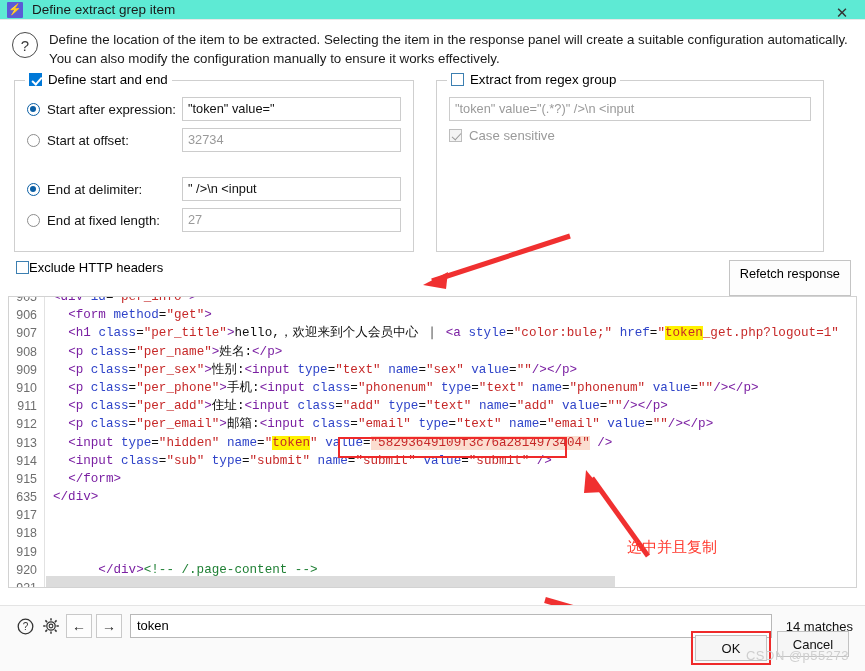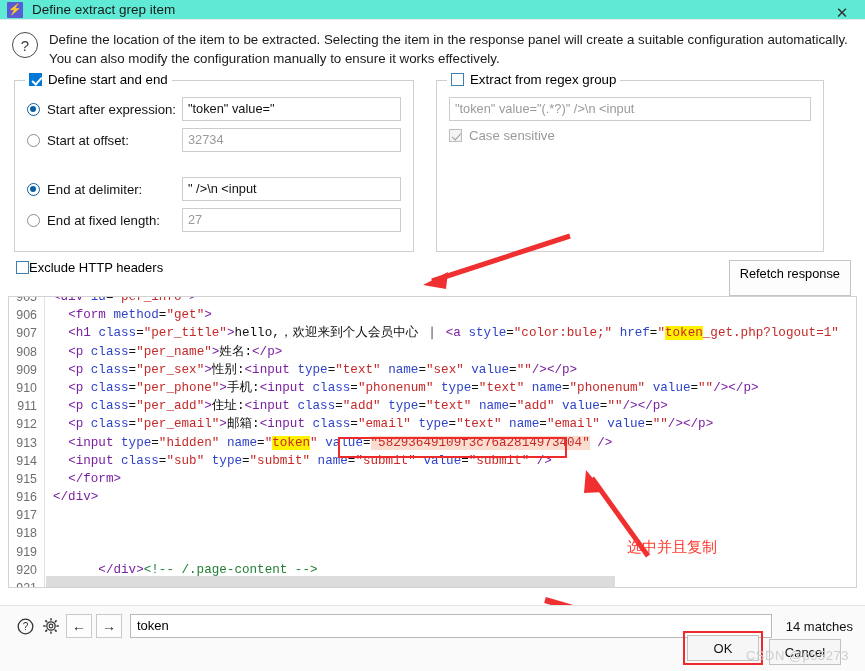--- a/index.html
+++ b/index.html
@@ -213,22 +213,22 @@
     justify-content:center; font-size: 14px; color:#222;
   }
   #find-input {
     flex: 1 1 auto; height: 24px; border:1px solid #b8b8b8;
     background:#fff; padding: 0 6px; line-height:22px;
     font-size: 13px; margin-left: 4px;
   }
   #match-count { font-size: 13px; color:#111; margin-left: 10px; white-space:nowrap; }
 
   #btn-row {
-    position:absolute; right: 24px; bottom: 6px;
-    display:flex; align-items:flex-end; gap: 6px;
+    position:absolute; right: 16px; bottom: 6px;
+    display:flex; align-items:flex-start; gap: 6px;
   }
   .dlg-btn {
     min-width: 72px; height: 26px; border:1px solid #c2c2c2;
     background:#f6f6f6; font-size: 13px; color:#111;
     display:flex; align-items:center; justify-content:center;
   }
   #ok-wrap { border: 2.5px solid #ef2a2a; padding: 2px; }
   #watermark {
     position:absolute; right: 16px; bottom: 8px;
     font-size: 13px; color: #cfcfcf; letter-spacing: .5px;
@@ -323,21 +323,21 @@
       <div class="cline"><span class="lnum">906</span><span class="ctext">  <span class="tg">&lt;form</span> <span class="at">method</span>=<span class="vl">"get"</span><span class="tg">&gt;</span></span></div>
       <div class="cline"><span class="lnum">907</span><span class="ctext">  <span class="tg">&lt;h1</span> <span class="at">class</span>=<span class="vl">"per_title"</span><span class="tg">&gt;</span>hello,，欢迎来到个人会员中心 ｜ <span class="tg">&lt;a</span> <span class="at">style</span>=<span class="vl">"color:bule;"</span> <span class="at">href</span>=<span class="vl">"<span class="hl">token</span>_get.php?logout=1"</span></span></div>
       <div class="cline"><span class="lnum">908</span><span class="ctext">  <span class="tg">&lt;p</span> <span class="at">class</span>=<span class="vl">"per_name"</span><span class="tg">&gt;</span>姓名:<span class="tg">&lt;/p&gt;</span></span></div>
       <div class="cline"><span class="lnum">909</span><span class="ctext">  <span class="tg">&lt;p</span> <span class="at">class</span>=<span class="vl">"per_sex"</span><span class="tg">&gt;</span>性别:<span class="tg">&lt;input</span> <span class="at">type</span>=<span class="vl">"text"</span> <span class="at">name</span>=<span class="vl">"sex"</span> <span class="at">value</span>=<span class="vl">""</span><span class="tg">/&gt;&lt;/p&gt;</span></span></div>
       <div class="cline"><span class="lnum">910</span><span class="ctext">  <span class="tg">&lt;p</span> <span class="at">class</span>=<span class="vl">"per_phone"</span><span class="tg">&gt;</span>手机:<span class="tg">&lt;input</span> <span class="at">class</span>=<span class="vl">"phonenum"</span> <span class="at">type</span>=<span class="vl">"text"</span> <span class="at">name</span>=<span class="vl">"phonenum"</span> <span class="at">value</span>=<span class="vl">""</span><span class="tg">/&gt;&lt;/p&gt;</span></span></div>
       <div class="cline"><span class="lnum">911</span><span class="ctext">  <span class="tg">&lt;p</span> <span class="at">class</span>=<span class="vl">"per_add"</span><span class="tg">&gt;</span>住址:<span class="tg">&lt;input</span> <span class="at">class</span>=<span class="vl">"add"</span> <span class="at">type</span>=<span class="vl">"text"</span> <span class="at">name</span>=<span class="vl">"add"</span> <span class="at">value</span>=<span class="vl">""</span><span class="tg">/&gt;&lt;/p&gt;</span></span></div>
       <div class="cline"><span class="lnum">912</span><span class="ctext">  <span class="tg">&lt;p</span> <span class="at">class</span>=<span class="vl">"per_email"</span><span class="tg">&gt;</span>邮箱:<span class="tg">&lt;input</span> <span class="at">class</span>=<span class="vl">"email"</span> <span class="at">type</span>=<span class="vl">"text"</span> <span class="at">name</span>=<span class="vl">"email"</span> <span class="at">value</span>=<span class="vl">""</span><span class="tg">/&gt;&lt;/p&gt;</span></span></div>
       <div class="cline"><span class="lnum">913</span><span class="ctext">  <span class="tg">&lt;input</span> <span class="at">type</span>=<span class="vl">"hidden"</span> <span class="at">name</span>=<span class="vl">"<span class="hl">token</span>"</span> <span class="at">value</span>=<span class="sel"><span class="vl">"58293649109f3c76a2814973404"</span></span> <span class="tg">/&gt;</span></span></div>
       <div class="cline"><span class="lnum">914</span><span class="ctext">  <span class="tg">&lt;input</span> <span class="at">class</span>=<span class="vl">"sub"</span> <span class="at">type</span>=<span class="vl">"submit"</span> <span class="at">name</span>=<span class="vl">"submit"</span> <span class="at">value</span>=<span class="vl">"submit"</span> <span class="tg">/&gt;</span></span></div>
       <div class="cline"><span class="lnum">915</span><span class="ctext">  <span class="tg">&lt;/form&gt;</span></span></div>
-      <div class="cline"><span class="lnum">916</span><span class="ctext"><span class="tg">&lt;/div&gt;</span></span></div>
+      <div class="cline"><span class="lnum">635</span><span class="ctext"><span class="tg">&lt;/div&gt;</span></span></div>
       <div class="cline"><span class="lnum">917</span><span class="ctext"></span></div>
       <div class="cline"><span class="lnum">918</span><span class="ctext"></span></div>
       <div class="cline"><span class="lnum">919</span><span class="ctext"></span></div>
       <div class="cline"><span class="lnum">920</span><span class="ctext">      <span class="tg">&lt;/div&gt;</span><span class="cm">&lt;!-- /.page-content --&gt;</span></span></div>
       <div class="cline"><span class="lnum">921</span><span class="ctext">    <span class="tg">&lt;/div&gt;</span></span></div>
     </div>
   <div id="code-scroll-h">
     <div id="code-scroll-thumb"></div>
   </div>
 </div>

